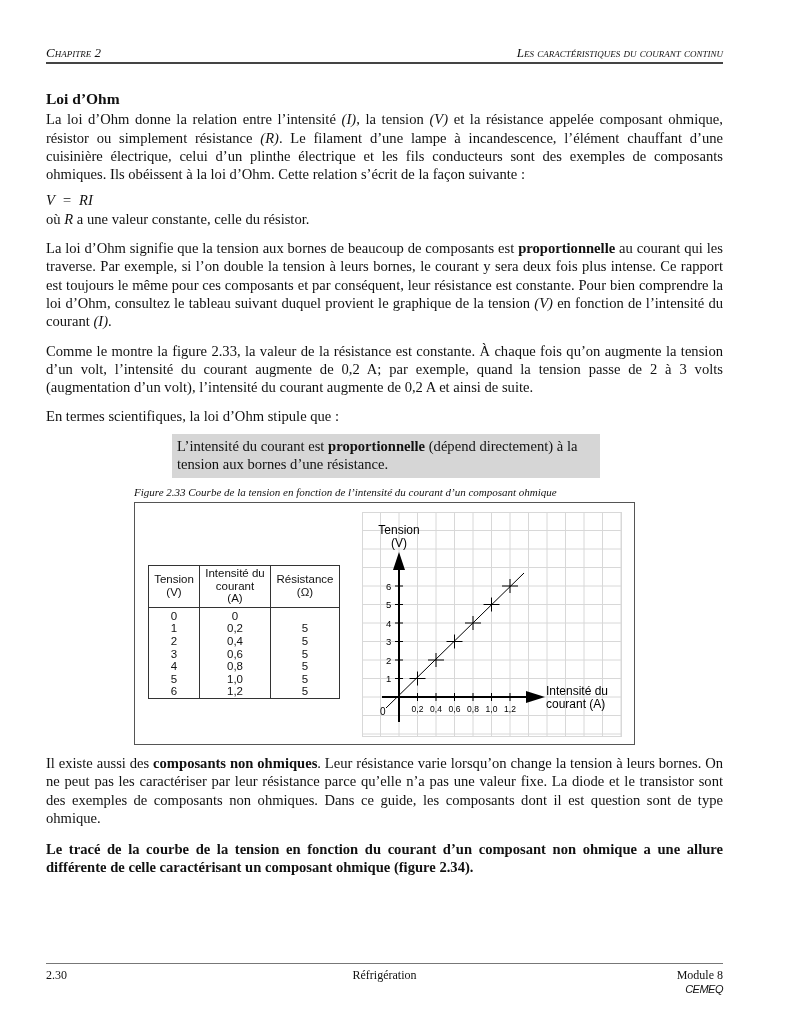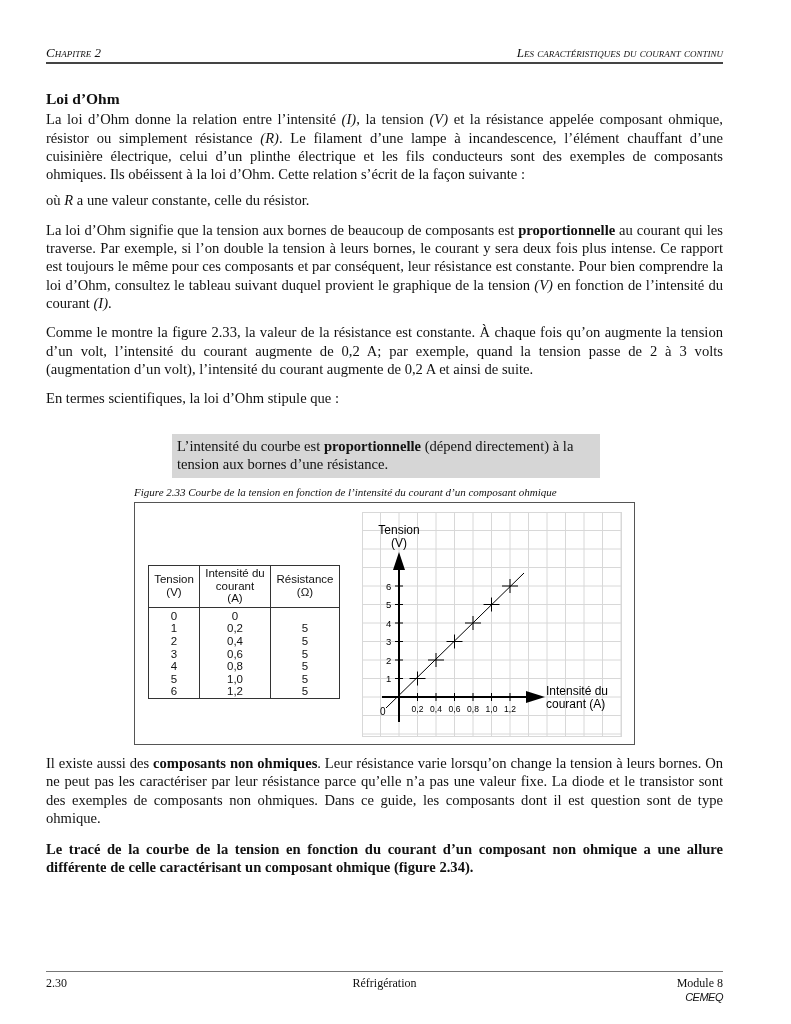--- a/index.html
+++ b/index.html
@@ -19,21 +19,21 @@
   .figure { position:absolute; left:134px; top:502px; width:501px; height:243px;
             border:1px solid #555; box-sizing:border-box; }
   .tbl { position:absolute; left:148px; top:565px; border-collapse:collapse;
          font-family:"Liberation Sans", sans-serif; font-size:11.5px; line-height:12.6px; }
   .tbl th, .tbl td { border-left:1px solid #333; border-right:1px solid #333; text-align:center;
                      padding:0 2px; font-weight:normal; }
   .tbl th { border-top:1px solid #333; border-bottom:1px solid #333; padding:1px 2px 2px; vertical-align:middle; }
   .tbl tr:last-child td { border-bottom:1px solid #333; }
   .graph { position:absolute; left:362px; top:512px; }
   .footer { position:absolute; left:46px; top:963px; width:677px; border-top:1.5px solid #777;
-            font-size:12px;margin-top:8px; }
+            font-size:12px; }
   .footer .l { position:absolute; left:0; top:4px; }
   .footer .c { position:absolute; left:0; width:100%; top:4px; text-align:center; }
   .footer .r { position:absolute; right:0; top:4px; }
   .footer .logo { position:absolute; left:0; width:100%; top:19px; text-align:right;
                   font-family:"Liberation Sans", sans-serif; font-style:italic; font-size:11px; letter-spacing:-0.5px; }
   b { font-weight:bold; }
   i { font-style:italic; }
 </style>
 </head>
 <body>
@@ -42,34 +42,35 @@
   <span class="left">Chapitre 2</span>
   <span class="right">Les caractéristiques du courant continu</span>
 </div>
 
 <div class="content">
   <h2>Loi d’Ohm</h2>
 
   <p style="margin-bottom:8px">
     <span>La loi d’Ohm donne la relation entre l’intensité </span><i>(I)</i><span>, la tension </span><i>(V)</i><span> et la résistance appelée composant ohmique, résistor ou simplement résistance </span><i>(R)</i><span>. Le filament d’une lampe à incandescence, l’élément chauffant d’une cuisinière électrique, celui d’un plinthe électrique et les fils conducteurs sont des exemples de composants ohmiques. Ils obéissent à la loi d’Ohm. Cette relation s’écrit de la façon suivante :</span>
   </p>
+  <div class="eq" style="white-space:pre">V  =  RI</div>
   <p>
     <span>où </span><i>R</i><span> a une valeur constante, celle du résistor.</span>
   </p>
 
   <p>
     <span>La loi d’Ohm signifie que la tension aux bornes de beaucoup de composants est </span><b>proportionnelle</b><span> au courant qui les traverse. Par exemple, si l’on double la tension à leurs bornes, le courant y sera deux fois plus intense. Ce rapport est toujours le même pour ces composants et par conséquent, leur résistance est constante. Pour bien comprendre la loi d’Ohm, consultez le tableau suivant duquel provient le graphique de la tension </span><i>(V)</i><span> en fonction de l’intensité du courant </span><i>(I)</i><span>.</span>
   </p>
 
   <p>Comme le montre la figure 2.33, la valeur de la résistance est constante. À chaque fois qu’on augmente la tension d’un volt, l’intensité du courant augmente de 0,2 A; par exemple, quand la tension passe de 2 à 3 volts (augmentation d’un volt), l’intensité du courant augmente de 0,2 A et ainsi de suite.</p>
   <p>En termes scientifiques, la loi d’Ohm stipule que :</p>
 </div>
 
 <div class="callout">
-  <span>L’intensité du courbe est </span><b>proportionnelle</b><span> (dépend directement) à la tension aux bornes d’une résistance.</span>
+  <span>L’intensité du courant est </span><b>proportionnelle</b><span> (dépend directement) à la tension aux bornes d’une résistance.</span>
 </div>
 
 <div class="caption">Figure 2.33  Courbe de la tension en fonction de l’intensité du courant d’un composant ohmique</div>
 
 <div class="figure"></div>
 
 <table class="tbl">
   <thead>
     <tr>
       <th style="width:46px">

